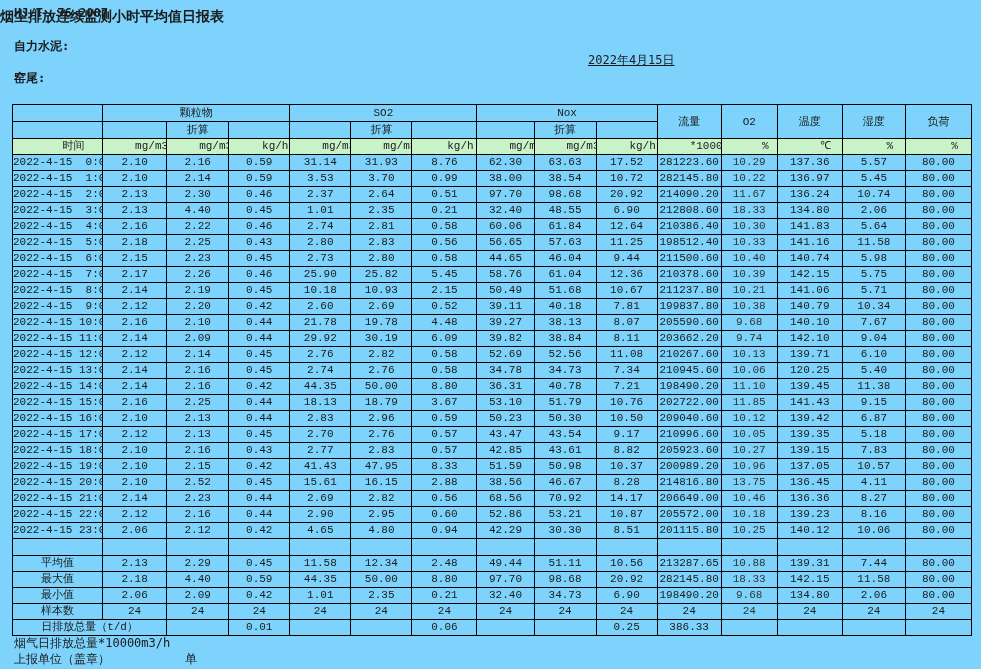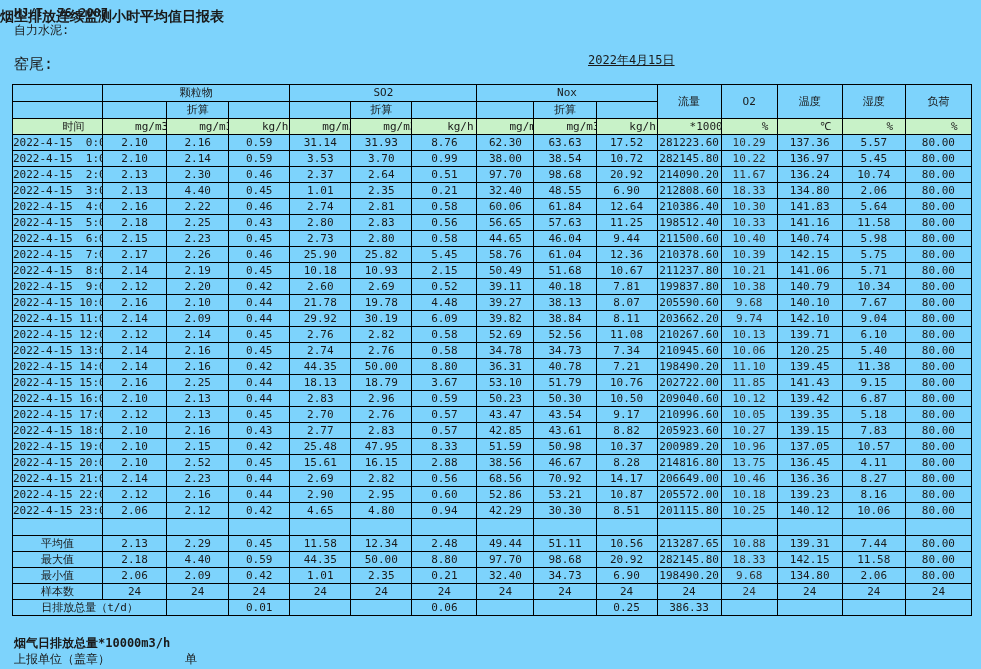--- a/index.html
+++ b/index.html
@@ -1,31 +1,31 @@
 <!DOCTYPE html>
 <html><head>
 <meta charset="utf-8">
 <style>
   html,body{margin:0;padding:0;background:#fff;}
   .page{position:relative;width:981px;height:669px;background:#7dd3fc;overflow:hidden;
         font-family:"DejaVu Sans Mono","Liberation Mono",monospace;color:#1a1a1a;}
   .std{position:absolute;left:14px;top:6px;font-weight:bold;font-size:12px;white-space:pre;}
   .title{position:absolute;left:0;top:8px;width:100%;font-weight:bold;font-size:14px;}
-  .company{position:absolute;left:14px;top:22px;font-weight:normal;font-size:12px;}
-  .loc{position:absolute;left:14px;top:55px;font-weight:normal;font-size:15px;}
+  .company{position:absolute;left:14px;top:38px;font-weight:bold;font-size:12px;}
+  .loc{position:absolute;left:14px;top:70px;font-weight:bold;font-size:12px;}
   .date{position:absolute;left:588px;top:52px;font-size:12px;text-decoration:underline;}
-  table.rep{position:absolute;left:12px;top:84px;border-collapse:collapse;table-layout:fixed;width:960px;}
+  table.rep{position:absolute;left:12px;top:104px;border-collapse:collapse;table-layout:fixed;width:960px;font-family:Liberation Mono, monospace;}
   table.rep td{border:1px solid #000;height:15px;line-height:15px;padding:0;text-align:center;
                font-size:11px;white-space:pre;overflow:hidden;}
   tr.h1 td, tr.h2 td{height:16px;line-height:16px;}
   tr.green td{background:#c8f2c8;padding-left:32px;}
   tr.spacer td{height:16px;}
   td.o2{font-size:10px;vertical-align:bottom;color:#333;}
   td.left{text-align:left;padding-left:3px;margin-left:33px;}
-  .foot1{position:absolute;left:14px;top:635px;font-size:12px;font-weight:bold;}
+  .foot1{position:absolute;left:14px;top:635px;font-size:12px;}
   .foot2{position:absolute;left:14px;top:651px;font-size:12px;text-align:right;}
   .unit-label{position:absolute;left:171px;top:0;}
 </style>
 </head>
 <body>
 
 <div class="page">
   <div class="std">HJ/T  76-2007</div>
   <div class="title">烟尘排放连续监测小时平均值日报表</div>
   <div class="company">自力水泥:</div>
@@ -414,21 +414,21 @@
           <td class="o2">10.27</td>
           <td>139.15</td>
           <td>7.83</td>
           <td>80.00</td>
         </tr>
         <tr>
           <td>2022-4-15 19:00</td>
           <td>2.10</td>
           <td>2.15</td>
           <td>0.42</td>
-          <td>25.48</td>
+          <td>41.43</td>
           <td>47.95</td>
           <td>8.33</td>
           <td>51.59</td>
           <td>50.98</td>
           <td>10.37</td>
           <td>200989.20</td>
           <td class="o2">10.96</td>
           <td>137.05</td>
           <td>10.57</td>
           <td>80.00</td>

